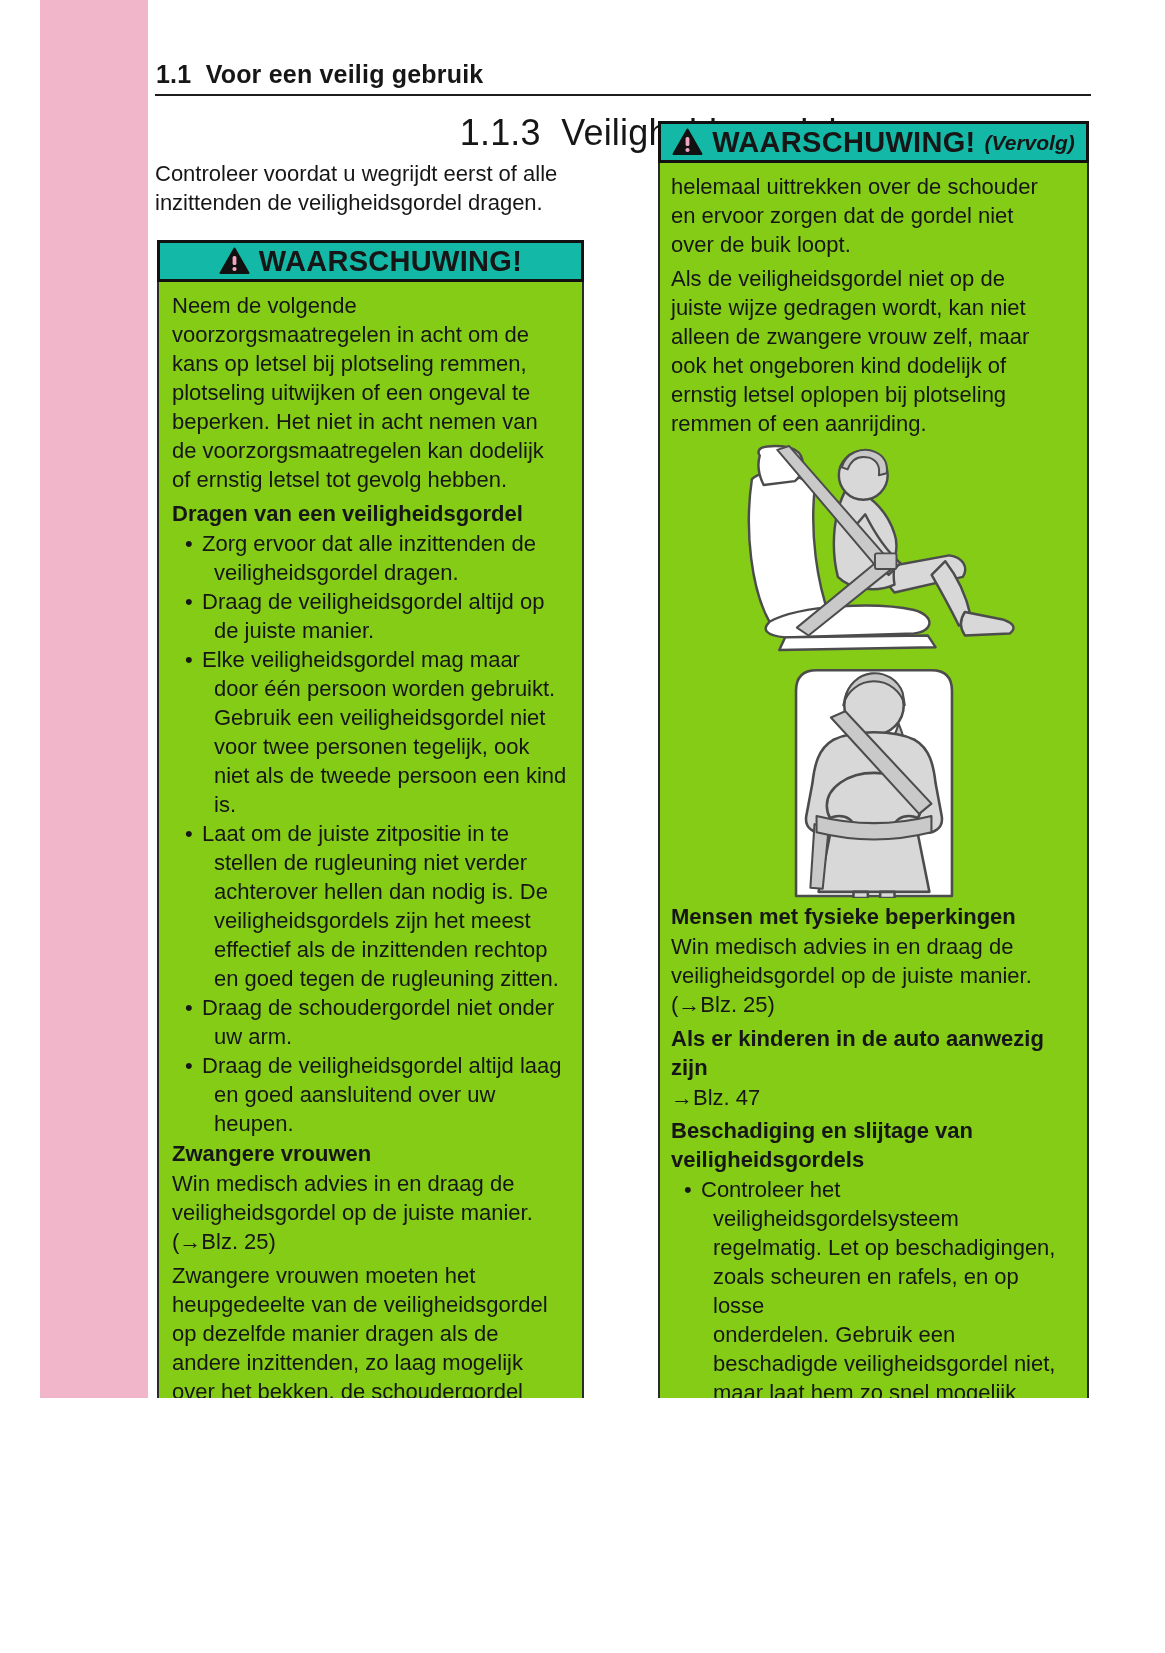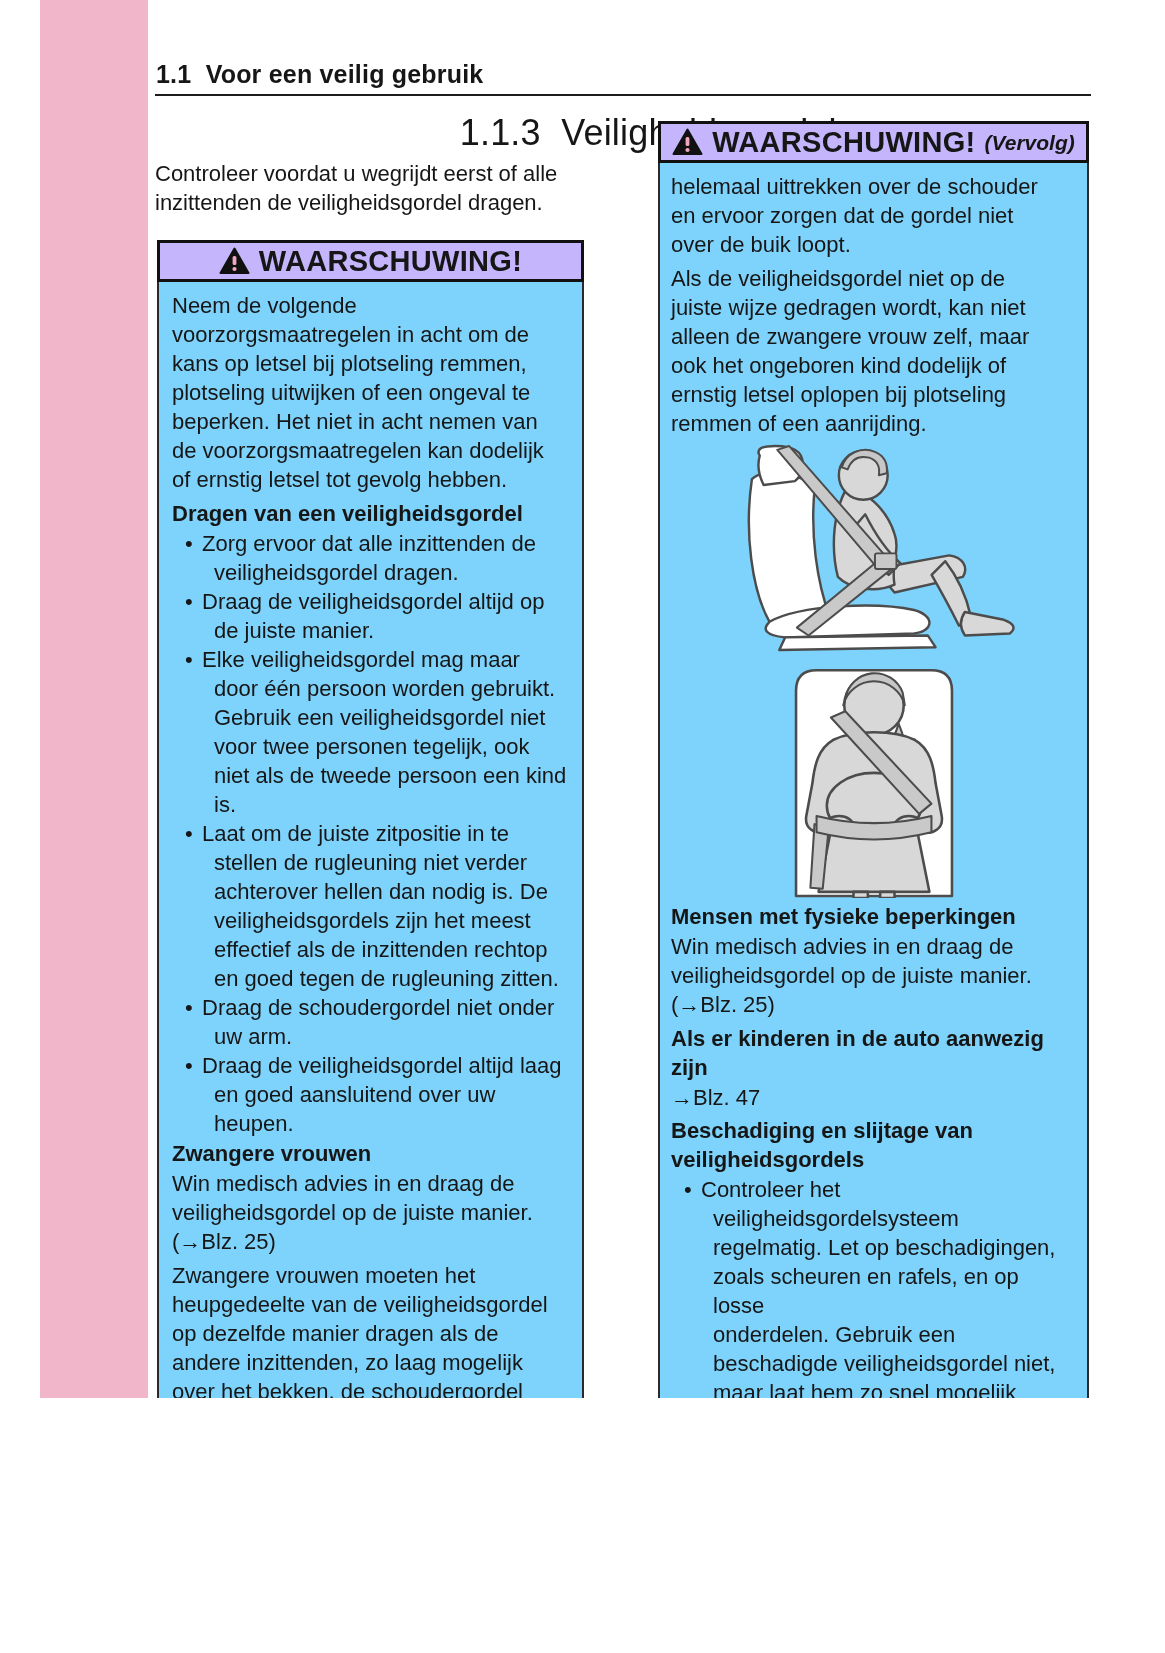--- a/index.html
+++ b/index.html
@@ -28,30 +28,30 @@
     font-size:36px;font-weight:400;white-space:pre;letter-spacing:0.2px;text-align:right;
   }
   .intro{
     position:absolute;left:115px;top:159px;width:460px;
     font-size:22px;line-height:29px;white-space:pre-line;
   }
   .warnbox{position:absolute;}
   .warnbox-left{left:117px;top:240px;width:427px;}
   .warnbox-right{left:618px;top:121px;width:431px;}
   .warn-header{
-    background:#c4b5fd;
+    background:#14b8a6;
     border:3px solid #111111;
     height:36px;
     display:flex;align-items:center;justify-content:center;gap:9px;
   }
   .warn-title{font-size:29px;font-weight:700;letter-spacing:0.3px;white-space:pre;}
   .warn-cont{font-size:21px;font-weight:700;font-style:italic;white-space:pre;padding-top:2px;}
   .warn-body{
     border:2px solid #2a2a2a;border-top:none;
-    background:#7dd3fc;
+    background:#84cc16;
     padding:9px 11px 8px 11px;
     font-size:22px;line-height:29px;
   }
   .warn-body-left{height:1191px;padding-left:13px;}
   .warn-body-right{height:1337px;}
   .t{white-space:pre-line;}
   .para{margin:0 0 5px 0;}
   .subhead{font-weight:700;margin:1px 0 1px 0;white-space:pre-line;}
   .bullets{margin:0;padding:0;list-style:none;}
   .bullets li{

